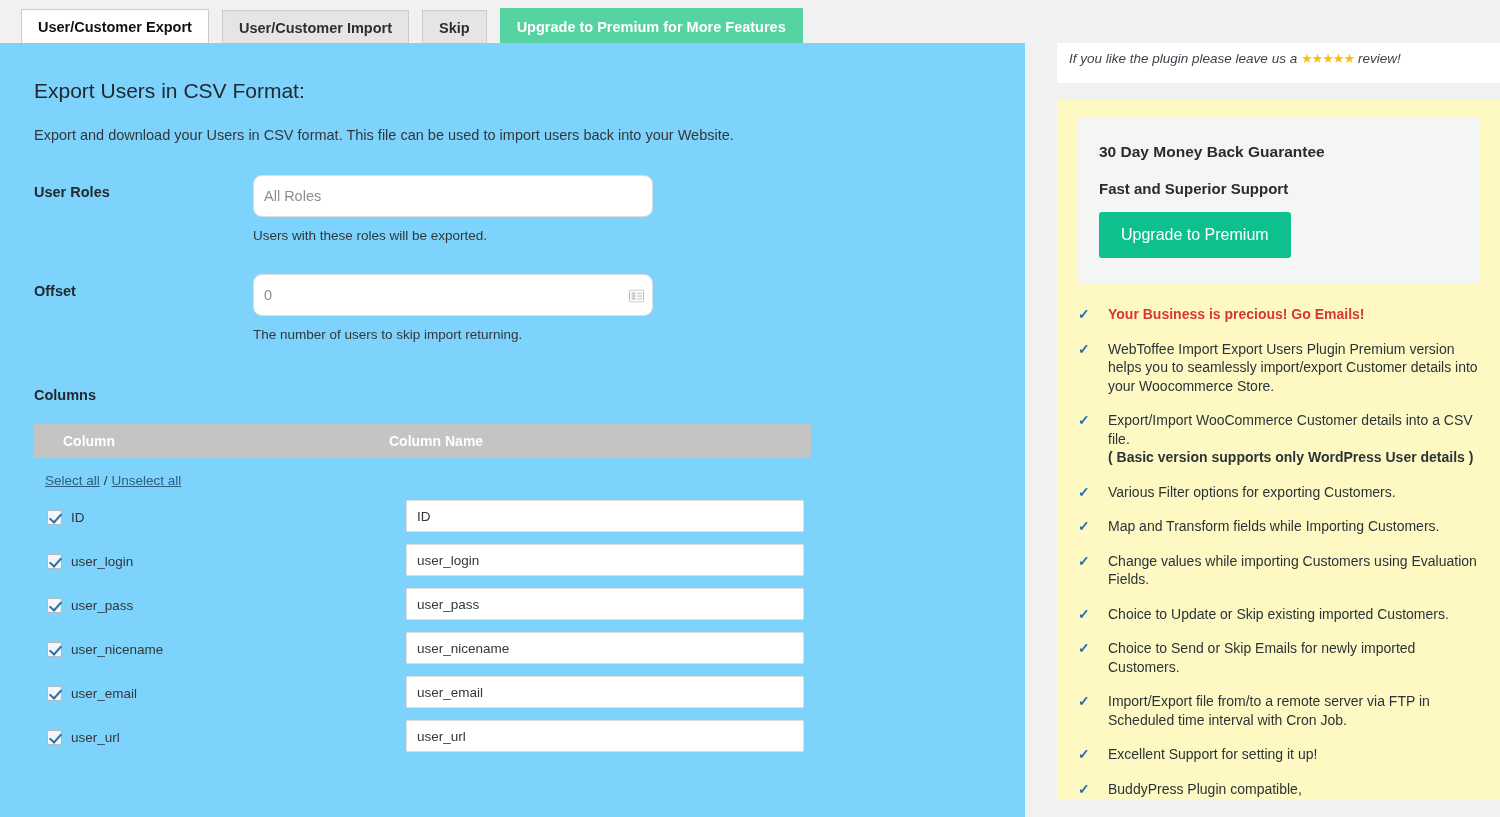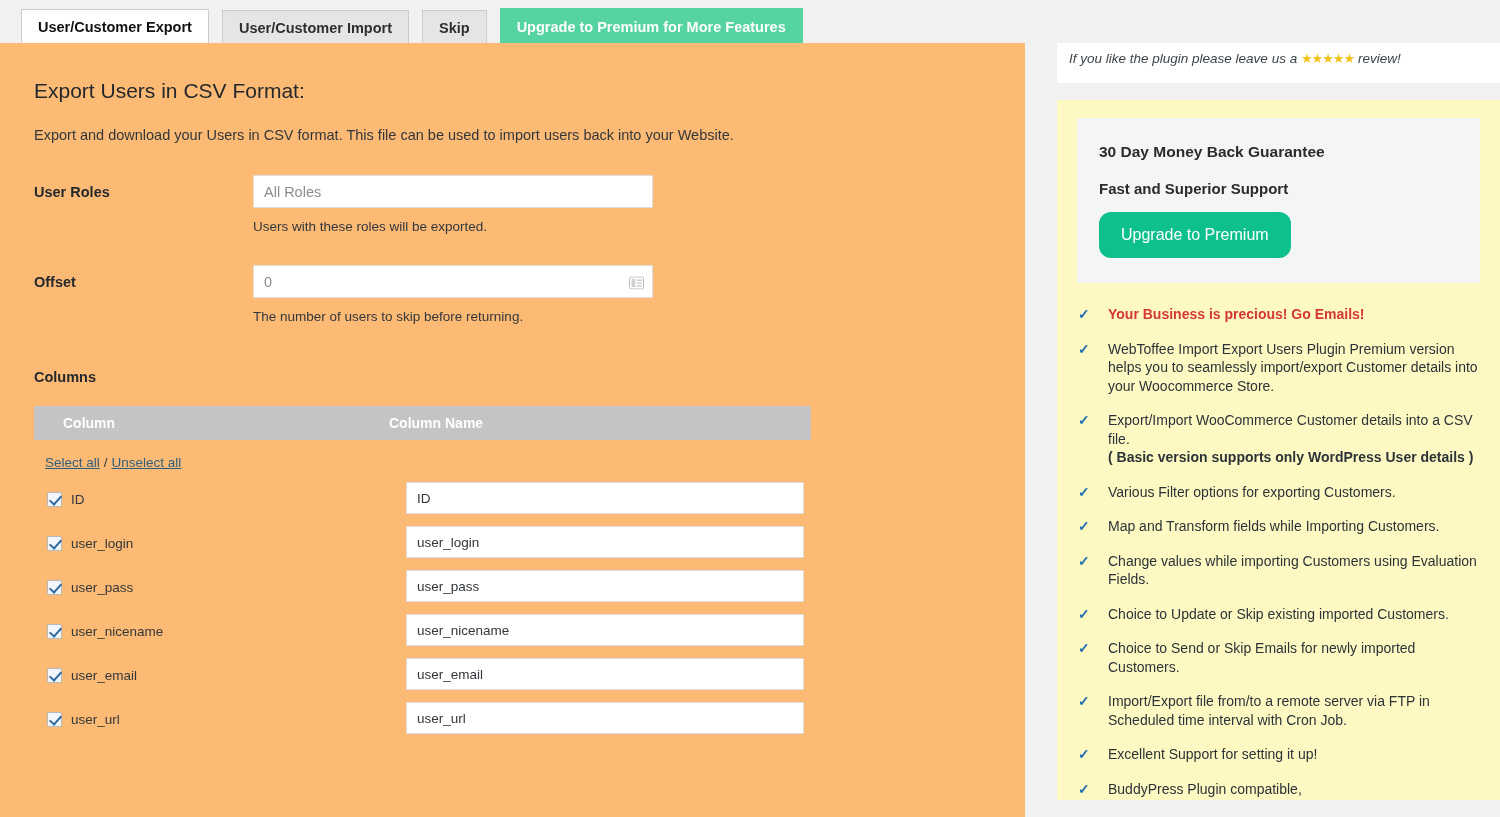--- a/index.html
+++ b/index.html
@@ -45,21 +45,21 @@
     border-color: #55d3a0;
     color: #ffffff;
     margin-right: 0;
     padding: 11px 16px 12px 16px;
   }
 
   
   .main {
     position: absolute; left: 0; top: 43px;
     width: 1025px; height: 774px;
-    background: #fdba74;
+    background: #7dd3fc;
     overflow: hidden;
   }
   .main-inner { padding: 0 34px; }
 
   h1.page-title {
     font-size: 21px; font-weight: normal; color: #23282d;
     margin: 36px 0 0 0; line-height: 24px;
   }
   p.page-desc {
     font-size: 14.5px; color: #32373c; margin: 22px 0 0 0; line-height: 20px;
@@ -68,27 +68,27 @@
   
   .form-row { position: relative; margin-top: 30px; }
   .form-label {
     position: absolute; left: 0; top: 9px;
     font-size: 14.5px; font-weight: bold; color: #23282d;
   }
   .form-field { margin-left: 219px; }
   .txt {
     display: block;
     width: 400px; height: 33px;
-    padding: 6px 10px;
+    padding: 20px 10px;
     border: 1px solid #dddddd;
     background: #fff;
     font-family: "Liberation Sans", sans-serif;
     font-size: 14.5px;
     color: #32373c;
-    border-radius: 1px;
+    border-radius: 9px;
     outline: none;
   }
   .txt::placeholder { color: #8d8d8d; opacity: 1; }
   .help {
     font-size: 13.5px; color: #32373c; margin-top: 11px; line-height: 16px;
   }
   .field-with-icon { position: relative; width: 400px; }
   .autofill-icon {
     position: absolute; right: 9px; top: 50%; transform: translateY(-50%);
     width: 15px; height: 13px; opacity: .45;
@@ -185,21 +185,21 @@
   .promo-inner h4 {
     margin: 17px 0 0 0; font-size: 15px; font-weight: bold; color: #2b2b2b;
     line-height: 20px;
   }
   .btn-premium {
     display: inline-block;
     margin-top: 13px;
     background: #0dc08d;
     color: #ffffff;
     border: none;
-    border-radius: 12px;
+    border-radius: 3px;
     font-family: "Liberation Sans", sans-serif;
     font-size: 16px;
     padding: 14px 22px 15px 22px;
     cursor: pointer;
     line-height: 17px;
   }
   ul.features {
     list-style: none; margin: 22px 0 0 0; padding: 0 0 0 1px;
   }
   ul.features li {
@@ -250,21 +250,21 @@
             <div class="field-with-icon">
               <input type="text" class="txt" placeholder="0" style="">
               <span class="autofill-icon"><svg width="15" height="13" viewBox="0 0 15 13">
                   <rect x="0.5" y="0.5" width="14" height="12" rx="1.5" fill="none" stroke="#6b6b6b"></rect>
                   <rect x="2.5" y="2.5" width="4" height="8" fill="#9a9a9a"></rect>
                   <rect x="8" y="3" width="5" height="1.6" fill="#9a9a9a"></rect>
                   <rect x="8" y="5.8" width="5" height="1.6" fill="#9a9a9a"></rect>
                   <rect x="8" y="8.6" width="5" height="1.6" fill="#9a9a9a"></rect>
                 </svg></span>
             </div>
-            <div class="help">The number of users to skip before returning.</div>
+            <div class="help">The number of users to skip import returning.</div>
           </div>
         </div>
       </div>
 
     <div class="columns-label">Columns</div>
 
     <div class="col-head">
       <div class="c1"><span>Column</span></div>
       <div><span>Column Name</span></div>
     </div>

